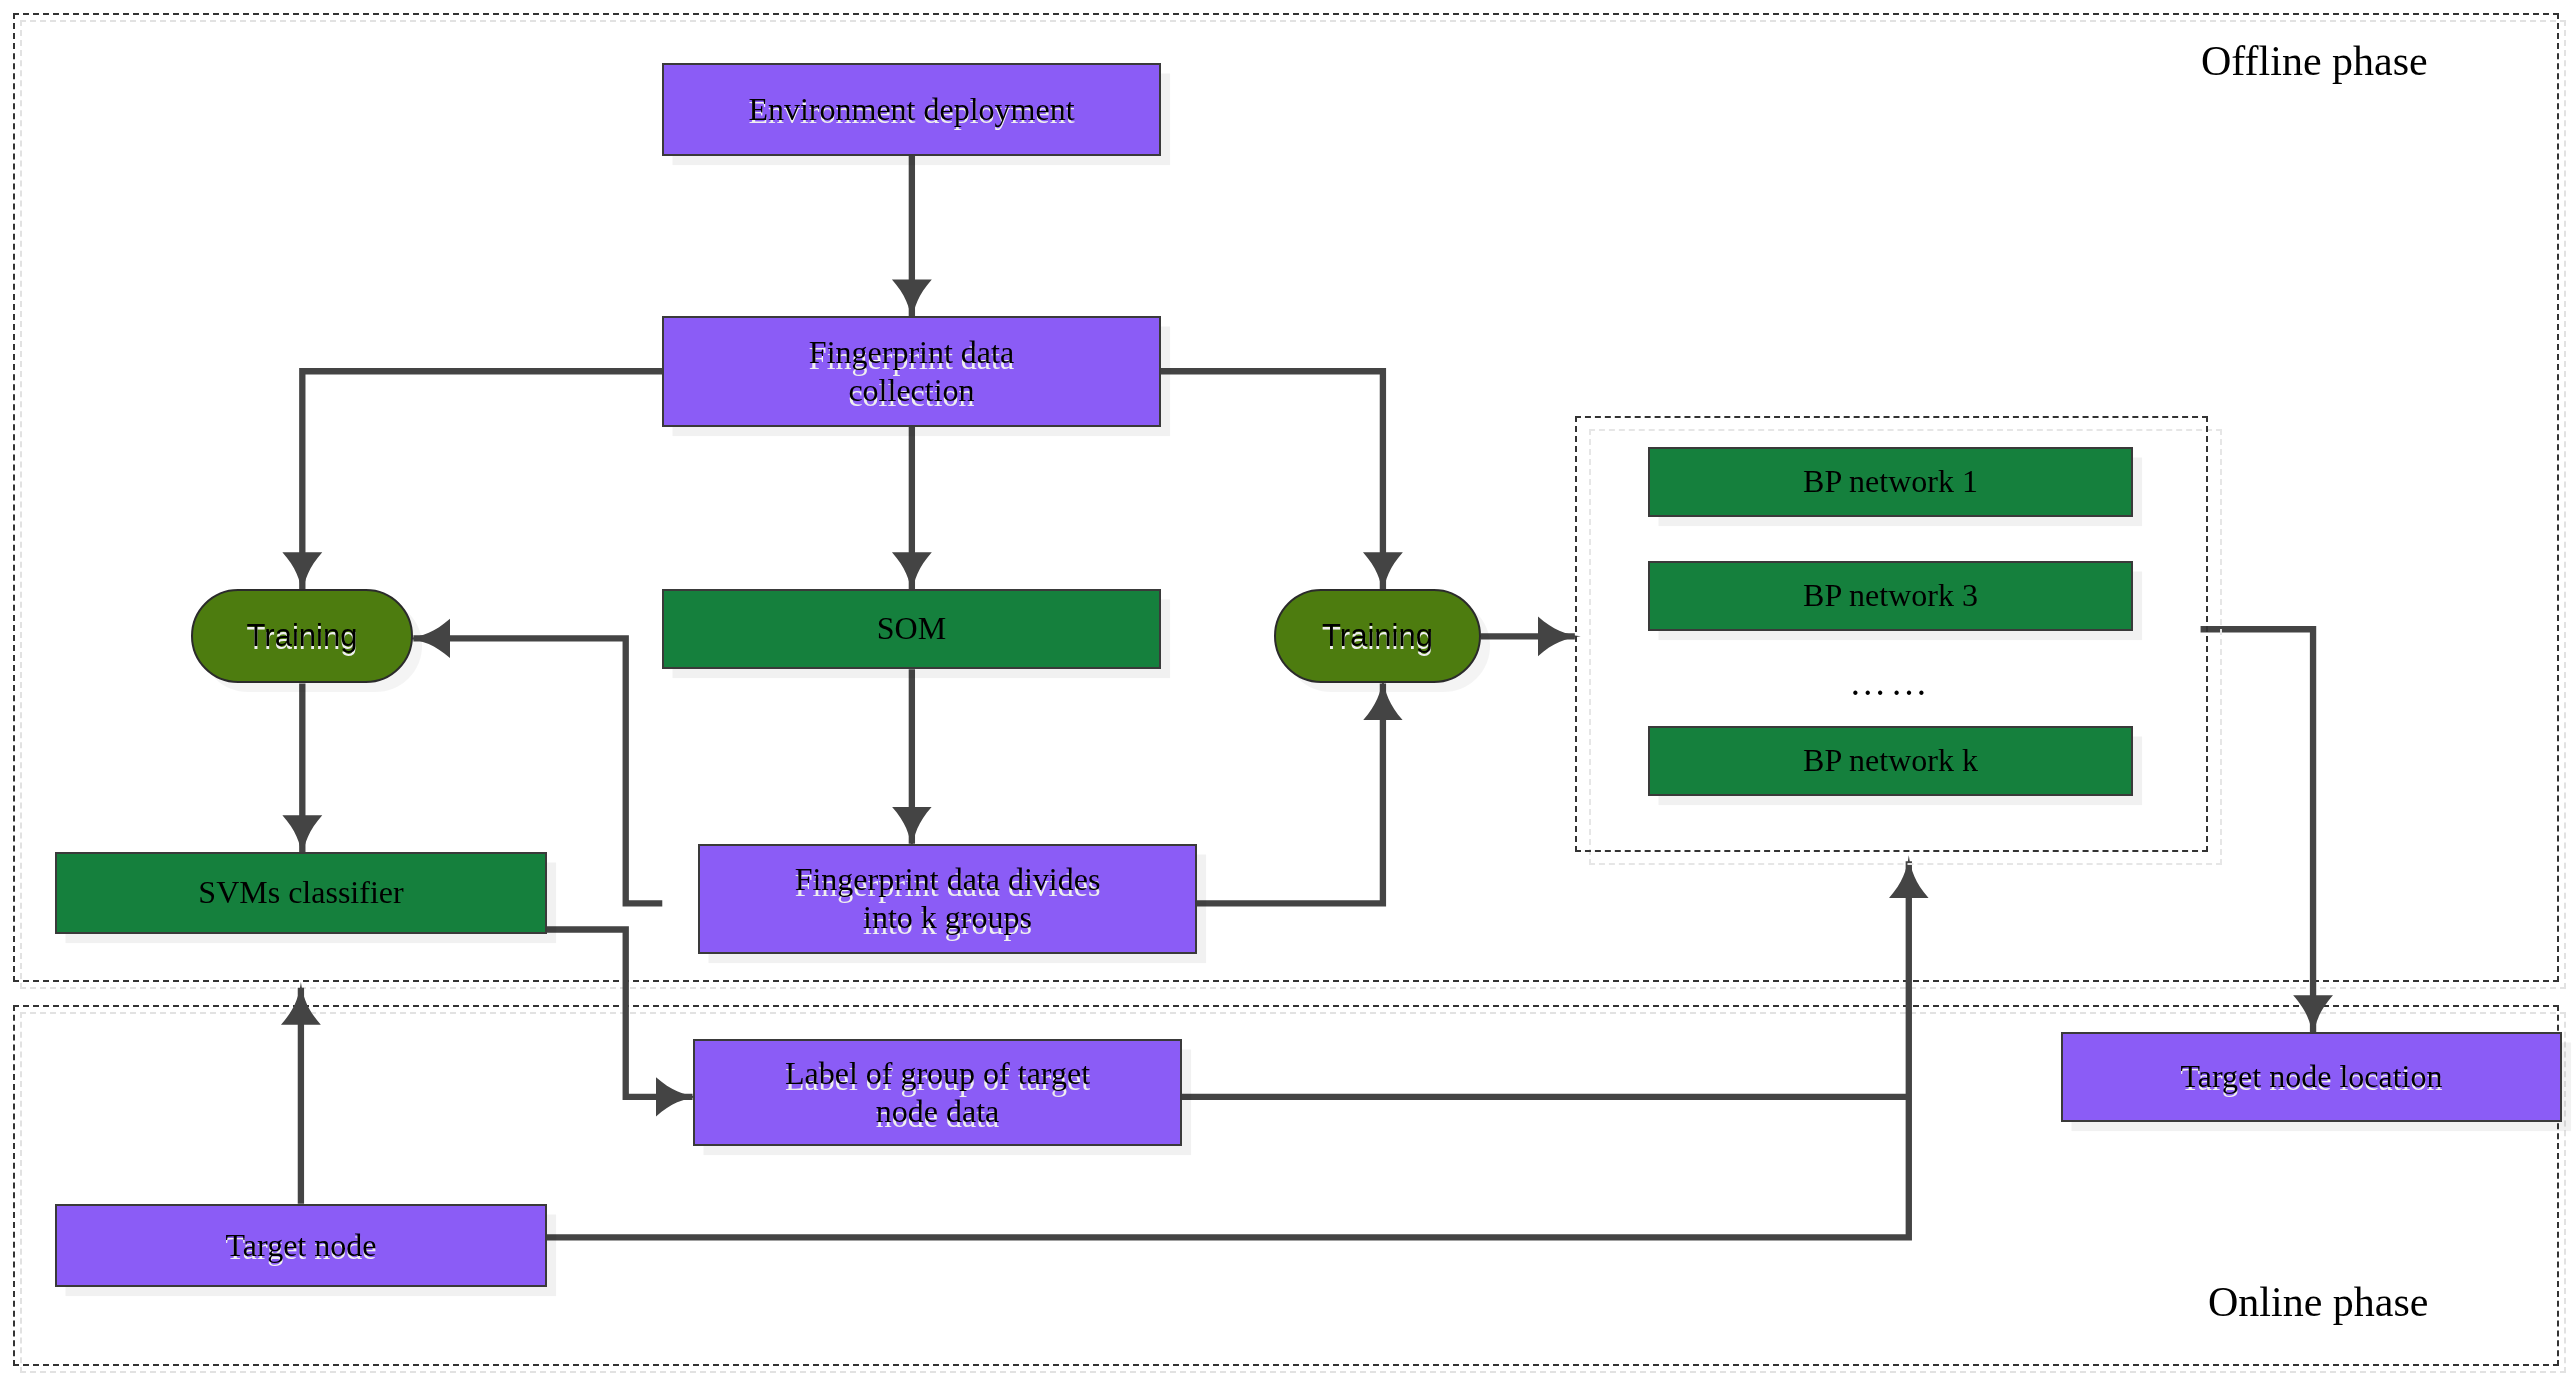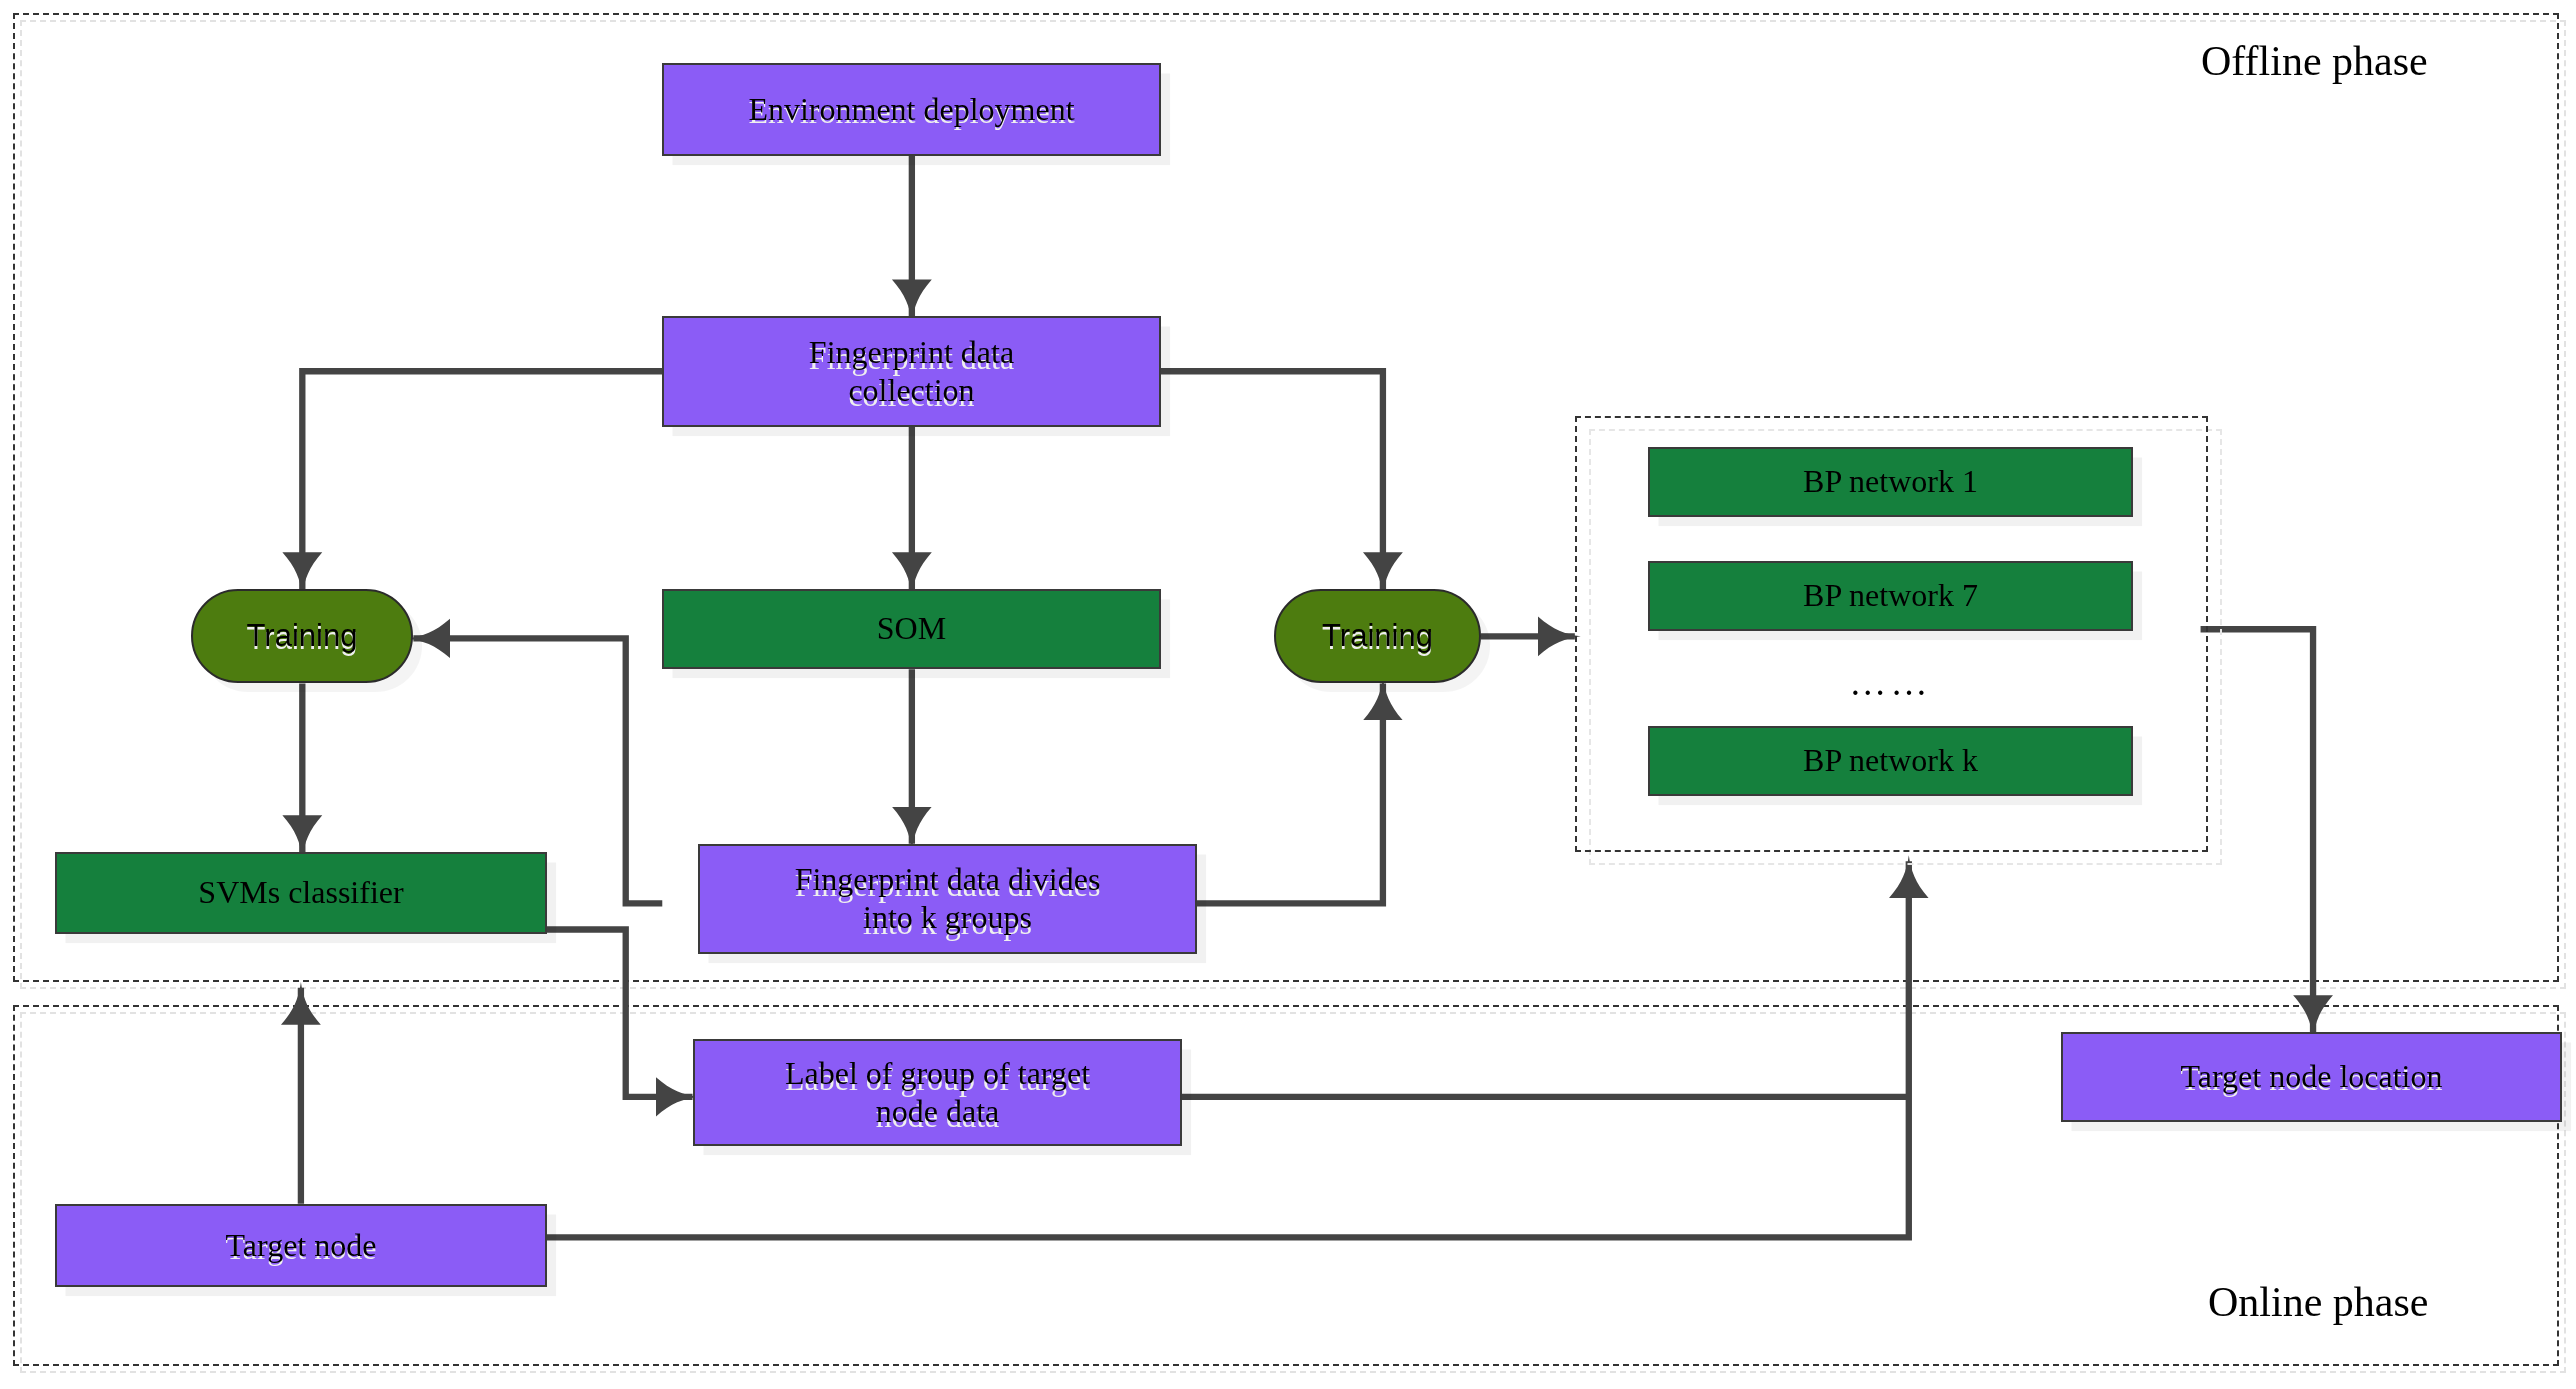--- a/index.html
+++ b/index.html
@@ -144,21 +144,21 @@
   </div>
 
   <div class="bp-panel-shadow" style="left:1589px;top:429px;width:633px;height:436px;"></div>
   <div class="bp-panel" style="left:1575px;top:416px;width:633px;height:436px;"></div>
 
   <div class="node box pink" style="left:1648px;top:447px;width:485px;height:70px;">
     <span class="lbl">BP network 1</span>
   </div>
 
   <div class="node box pink" style="left:1648px;top:561px;width:485px;height:70px;">
-    <span class="lbl">BP network 7</span>
+    <span class="lbl">BP network 3</span>
   </div>
 
   <div class="dots" style="left:1648px;top:661px;width:485px;">……</div>
 
   <div class="node box pink" style="left:1648px;top:726px;width:485px;height:70px;">
     <span class="lbl">BP network k</span>
   </div>
 
 </div>
 

